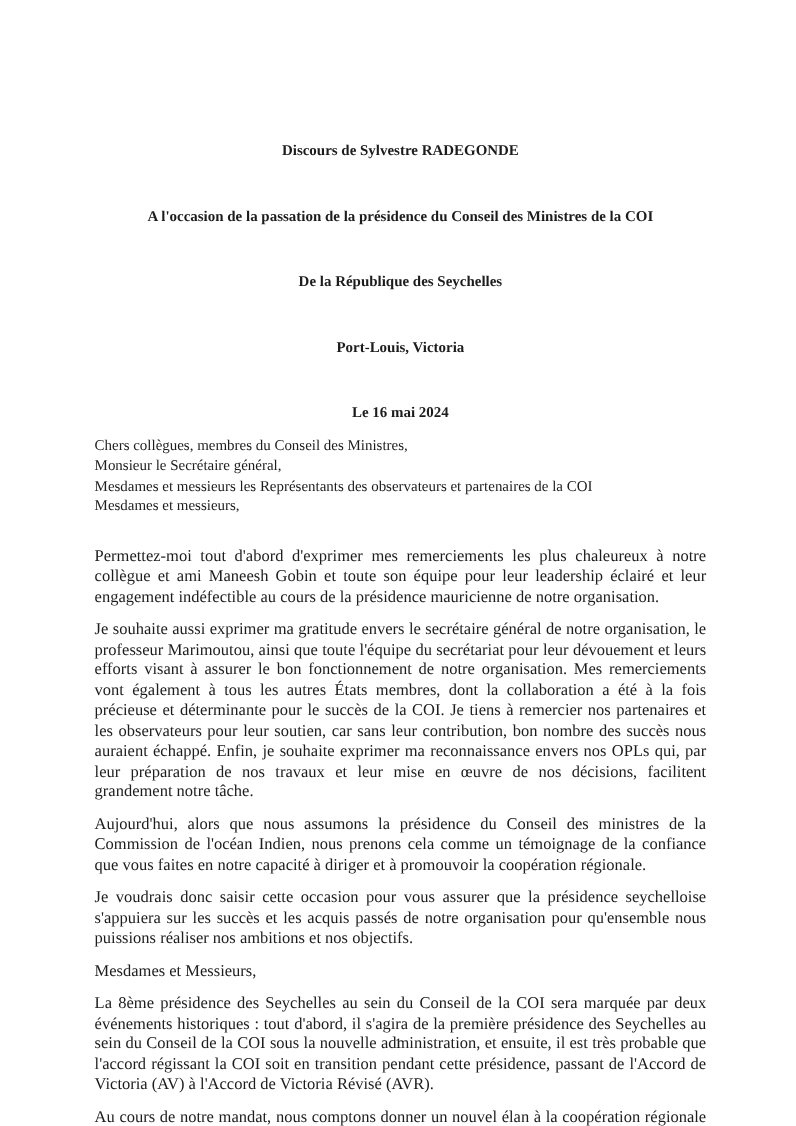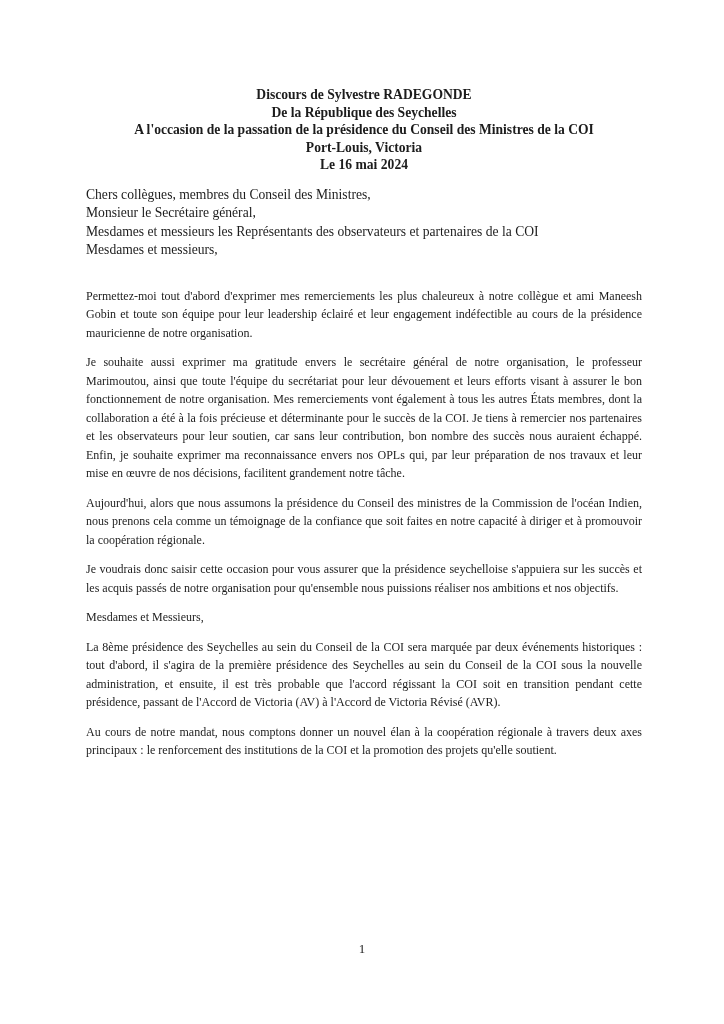--- a/index.html
+++ b/index.html
@@ -26,31 +26,32 @@
   .title-block {
     text-align: center;
     font-weight: bold;
     font-size: 13.6px;
     line-height: 17.5px;
     margin-bottom: 12px;
   }
 
   .title-line {
     white-space: nowrap;
+    margin-top: 42px;
   }
 
   .salutation-block {
     font-size: 13.6px;
     line-height: 18.5px;
     margin-bottom: 27px;
     text-align: left;
   }
 
   .body-paragraph {
-    font-size: 12px;
+    font-size: 15px;
     line-height: 18.5px;
     text-align: justify;
     margin-bottom: 11px;
   }
 
   .body-paragraph.no-justify {
     text-align: left;
   }
 
   .page-number {
@@ -65,36 +66,36 @@
   }
 </style>
 </head>
 <body>
 
 <div class="page">
   <div class="content">
 
     <div class="title-block">
       <div class="title-line">Discours de Sylvestre RADEGONDE</div>
+      <div class="title-line">A l'occasion de la passation de la présidence du Conseil des Ministres de la COI</div>
       <div class="title-line">De la République des Seychelles</div>
-      <div class="title-line">A l'occasion de la passation de la présidence du Conseil des Ministres de la COI</div>
       <div class="title-line">Port-Louis, Victoria</div>
       <div class="title-line">Le 16 mai 2024</div>
     </div>
 
     <div class="salutation-block">
       <div>Chers collègues, membres du Conseil des Ministres,</div>
       <div>Monsieur le Secrétaire général,</div>
       <div>Mesdames et messieurs les Représentants des observateurs et partenaires de la COI</div>
       <div>Mesdames et messieurs,</div>
     </div>
 
     <p class="body-paragraph">Permettez-moi tout d'abord d'exprimer mes remerciements les plus chaleureux à notre collègue et ami Maneesh Gobin et toute son équipe pour leur leadership éclairé et leur engagement indéfectible au cours de la présidence mauricienne de notre organisation.</p>
     <p class="body-paragraph">Je souhaite aussi exprimer ma gratitude envers le secrétaire général de notre organisation, le professeur Marimoutou, ainsi que toute l'équipe du secrétariat pour leur dévouement et leurs efforts visant à assurer le bon fonctionnement de notre organisation. Mes remerciements vont également à tous les autres États membres, dont la collaboration a été à la fois précieuse et déterminante pour le succès de la COI. Je tiens à remercier nos partenaires et les observateurs pour leur soutien, car sans leur contribution, bon nombre des succès nous auraient échappé. Enfin, je souhaite exprimer ma reconnaissance envers nos OPLs qui, par leur préparation de nos travaux et leur mise en œuvre de nos décisions, facilitent grandement notre tâche.</p>
-    <p class="body-paragraph">Aujourd'hui, alors que nous assumons la présidence du Conseil des ministres de la Commission de l'océan Indien, nous prenons cela comme un témoignage de la confiance que soit faites en notre capacité à diriger et à promouvoir la coopération régionale.</p>
+    <p class="body-paragraph">Aujourd'hui, alors que nous assumons la présidence du Conseil des ministres de la Commission de l'océan Indien, nous prenons cela comme un témoignage de la confiance que vous faites en notre capacité à diriger et à promouvoir la coopération régionale.</p>
     <p class="body-paragraph">Je voudrais donc saisir cette occasion pour vous assurer que la présidence seychelloise s'appuiera sur les succès et les acquis passés de notre organisation pour qu'ensemble nous puissions réaliser nos ambitions et nos objectifs.</p>
     <p class="body-paragraph no-justify">Mesdames et Messieurs,</p>
     <p class="body-paragraph">La 8ème présidence des Seychelles au sein du Conseil de la COI sera marquée par deux événements historiques : tout d'abord, il s'agira de la première présidence des Seychelles au sein du Conseil de la COI sous la nouvelle administration, et ensuite, il est très probable que l'accord régissant la COI soit en transition pendant cette présidence, passant de l'Accord de Victoria (AV) à l'Accord de Victoria Révisé (AVR).</p>
     <p class="body-paragraph">Au cours de notre mandat, nous comptons donner un nouvel élan à la coopération régionale à travers deux axes principaux : le renforcement des institutions de la COI et la promotion des projets qu'elle soutient.</p>
 
   </div>
 
   <div class="page-number">1</div>
 </div>
 

